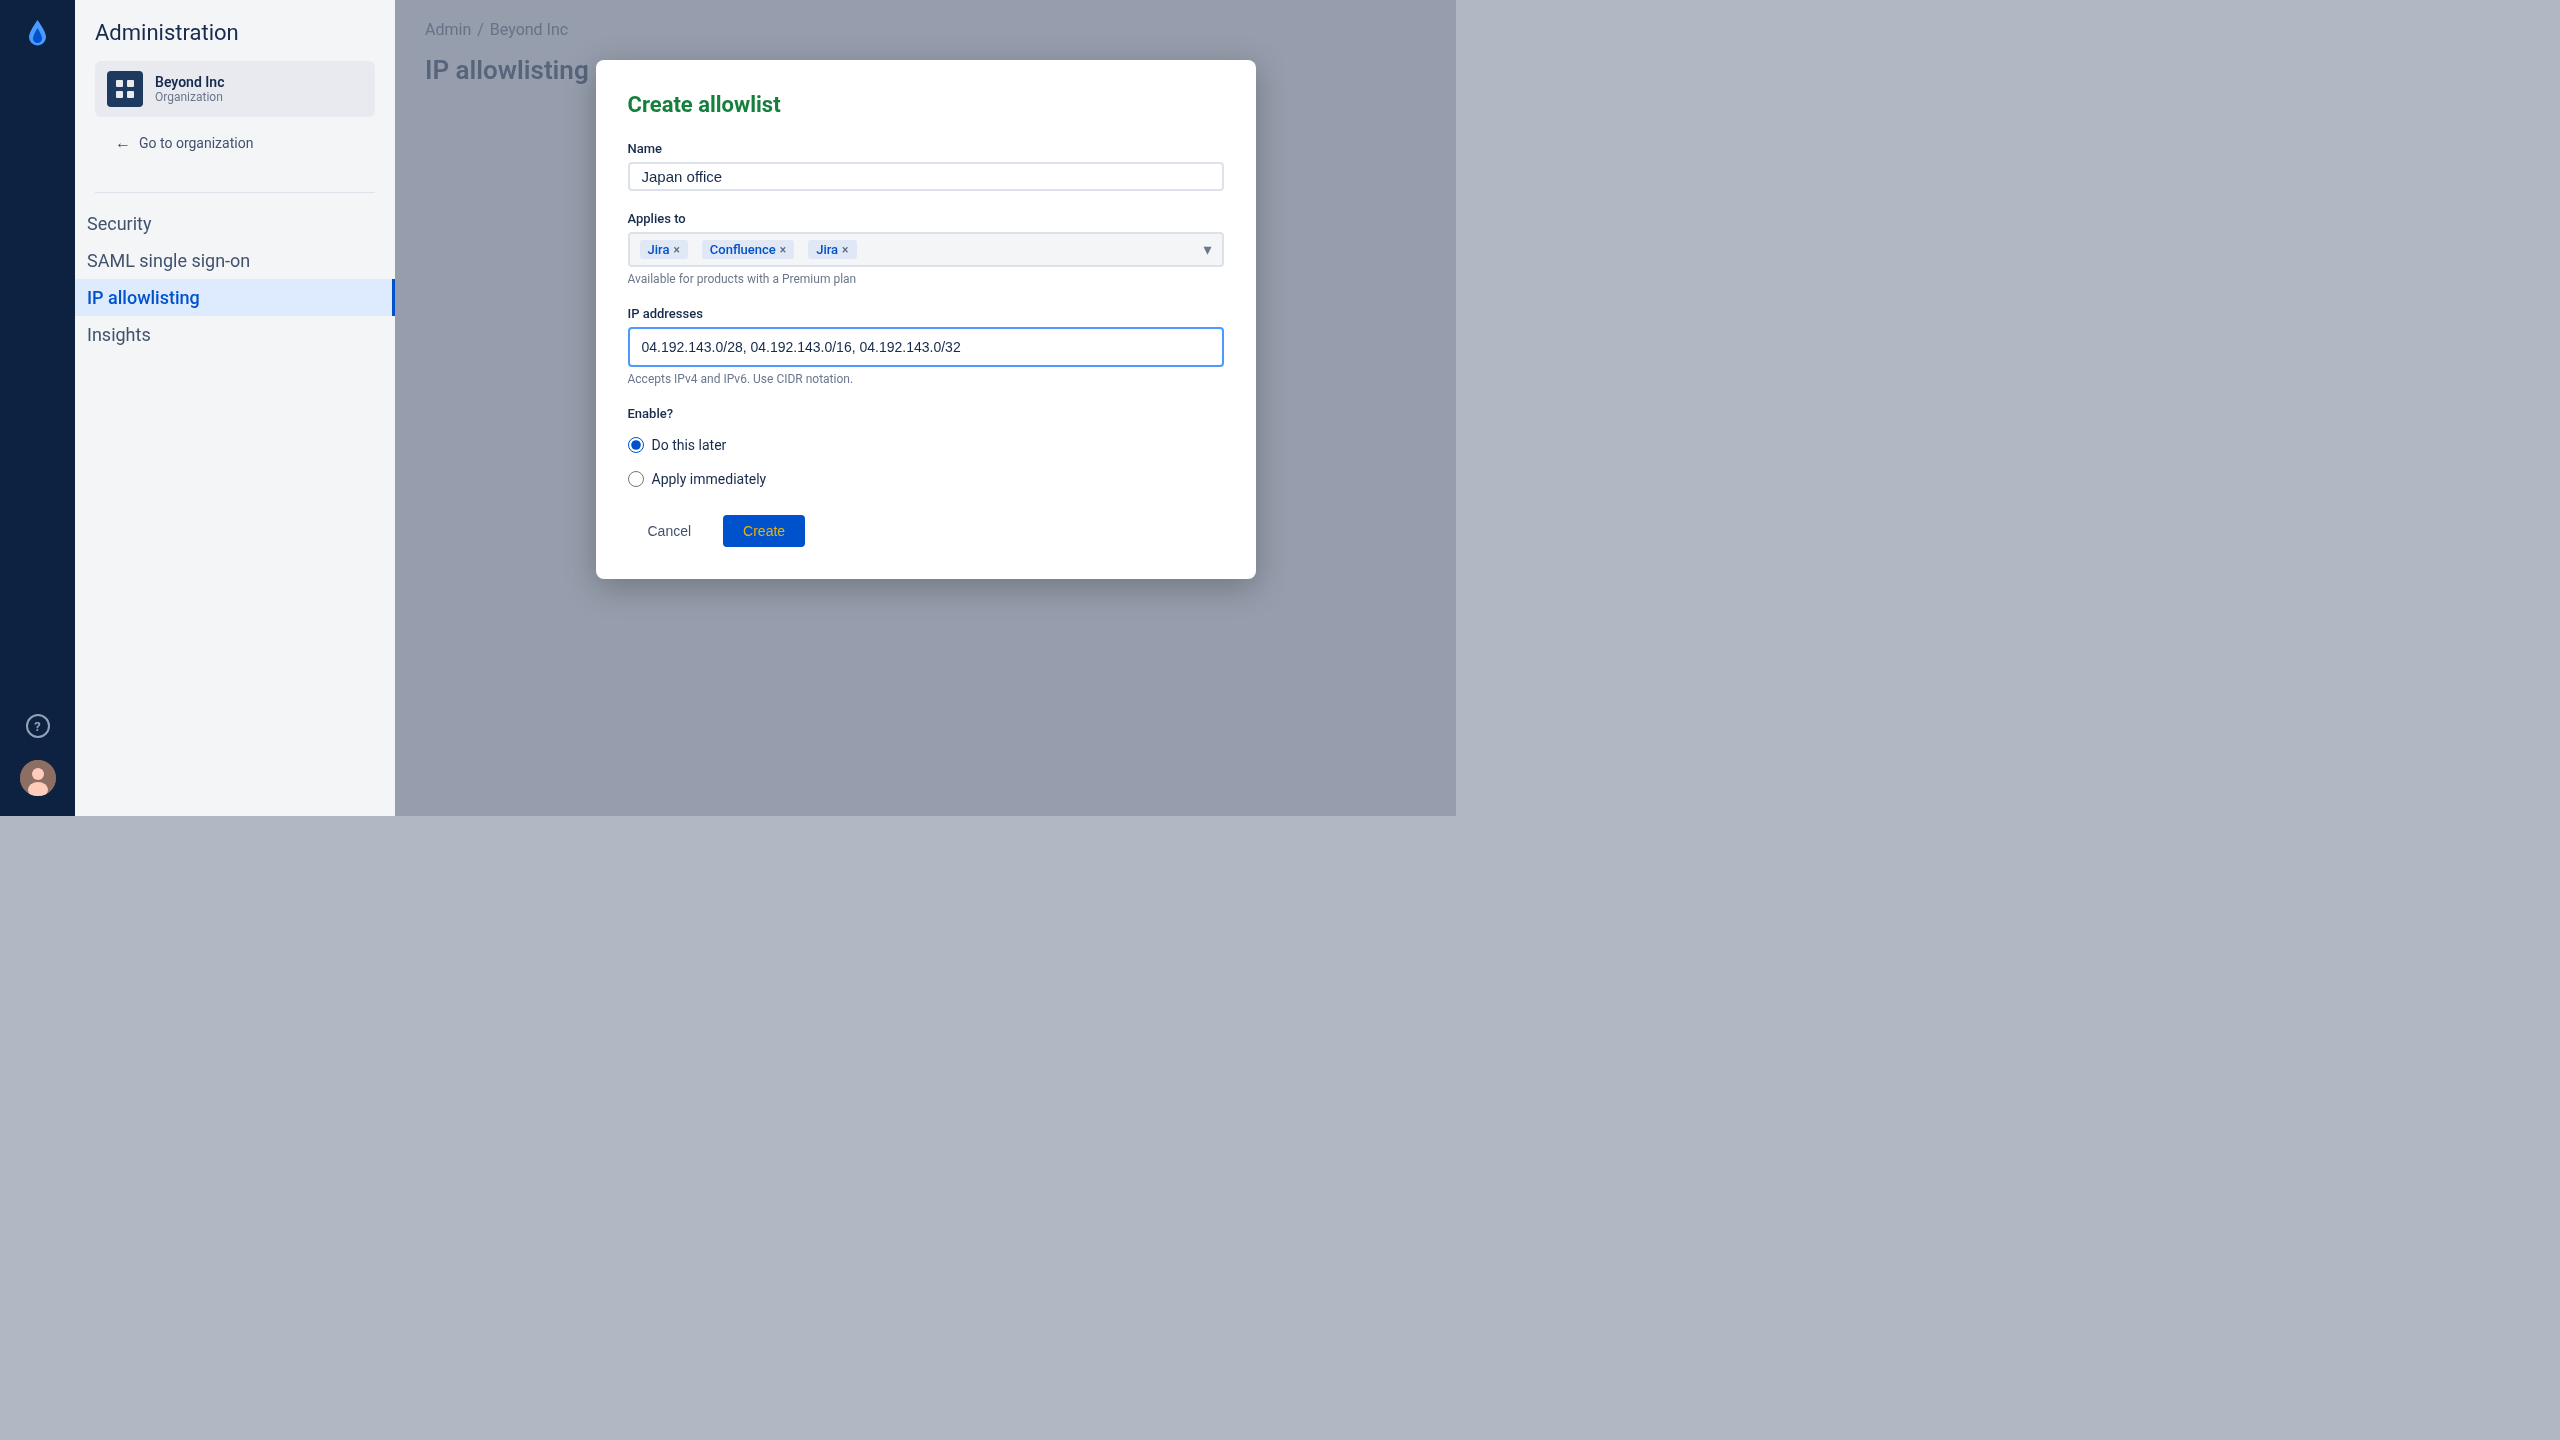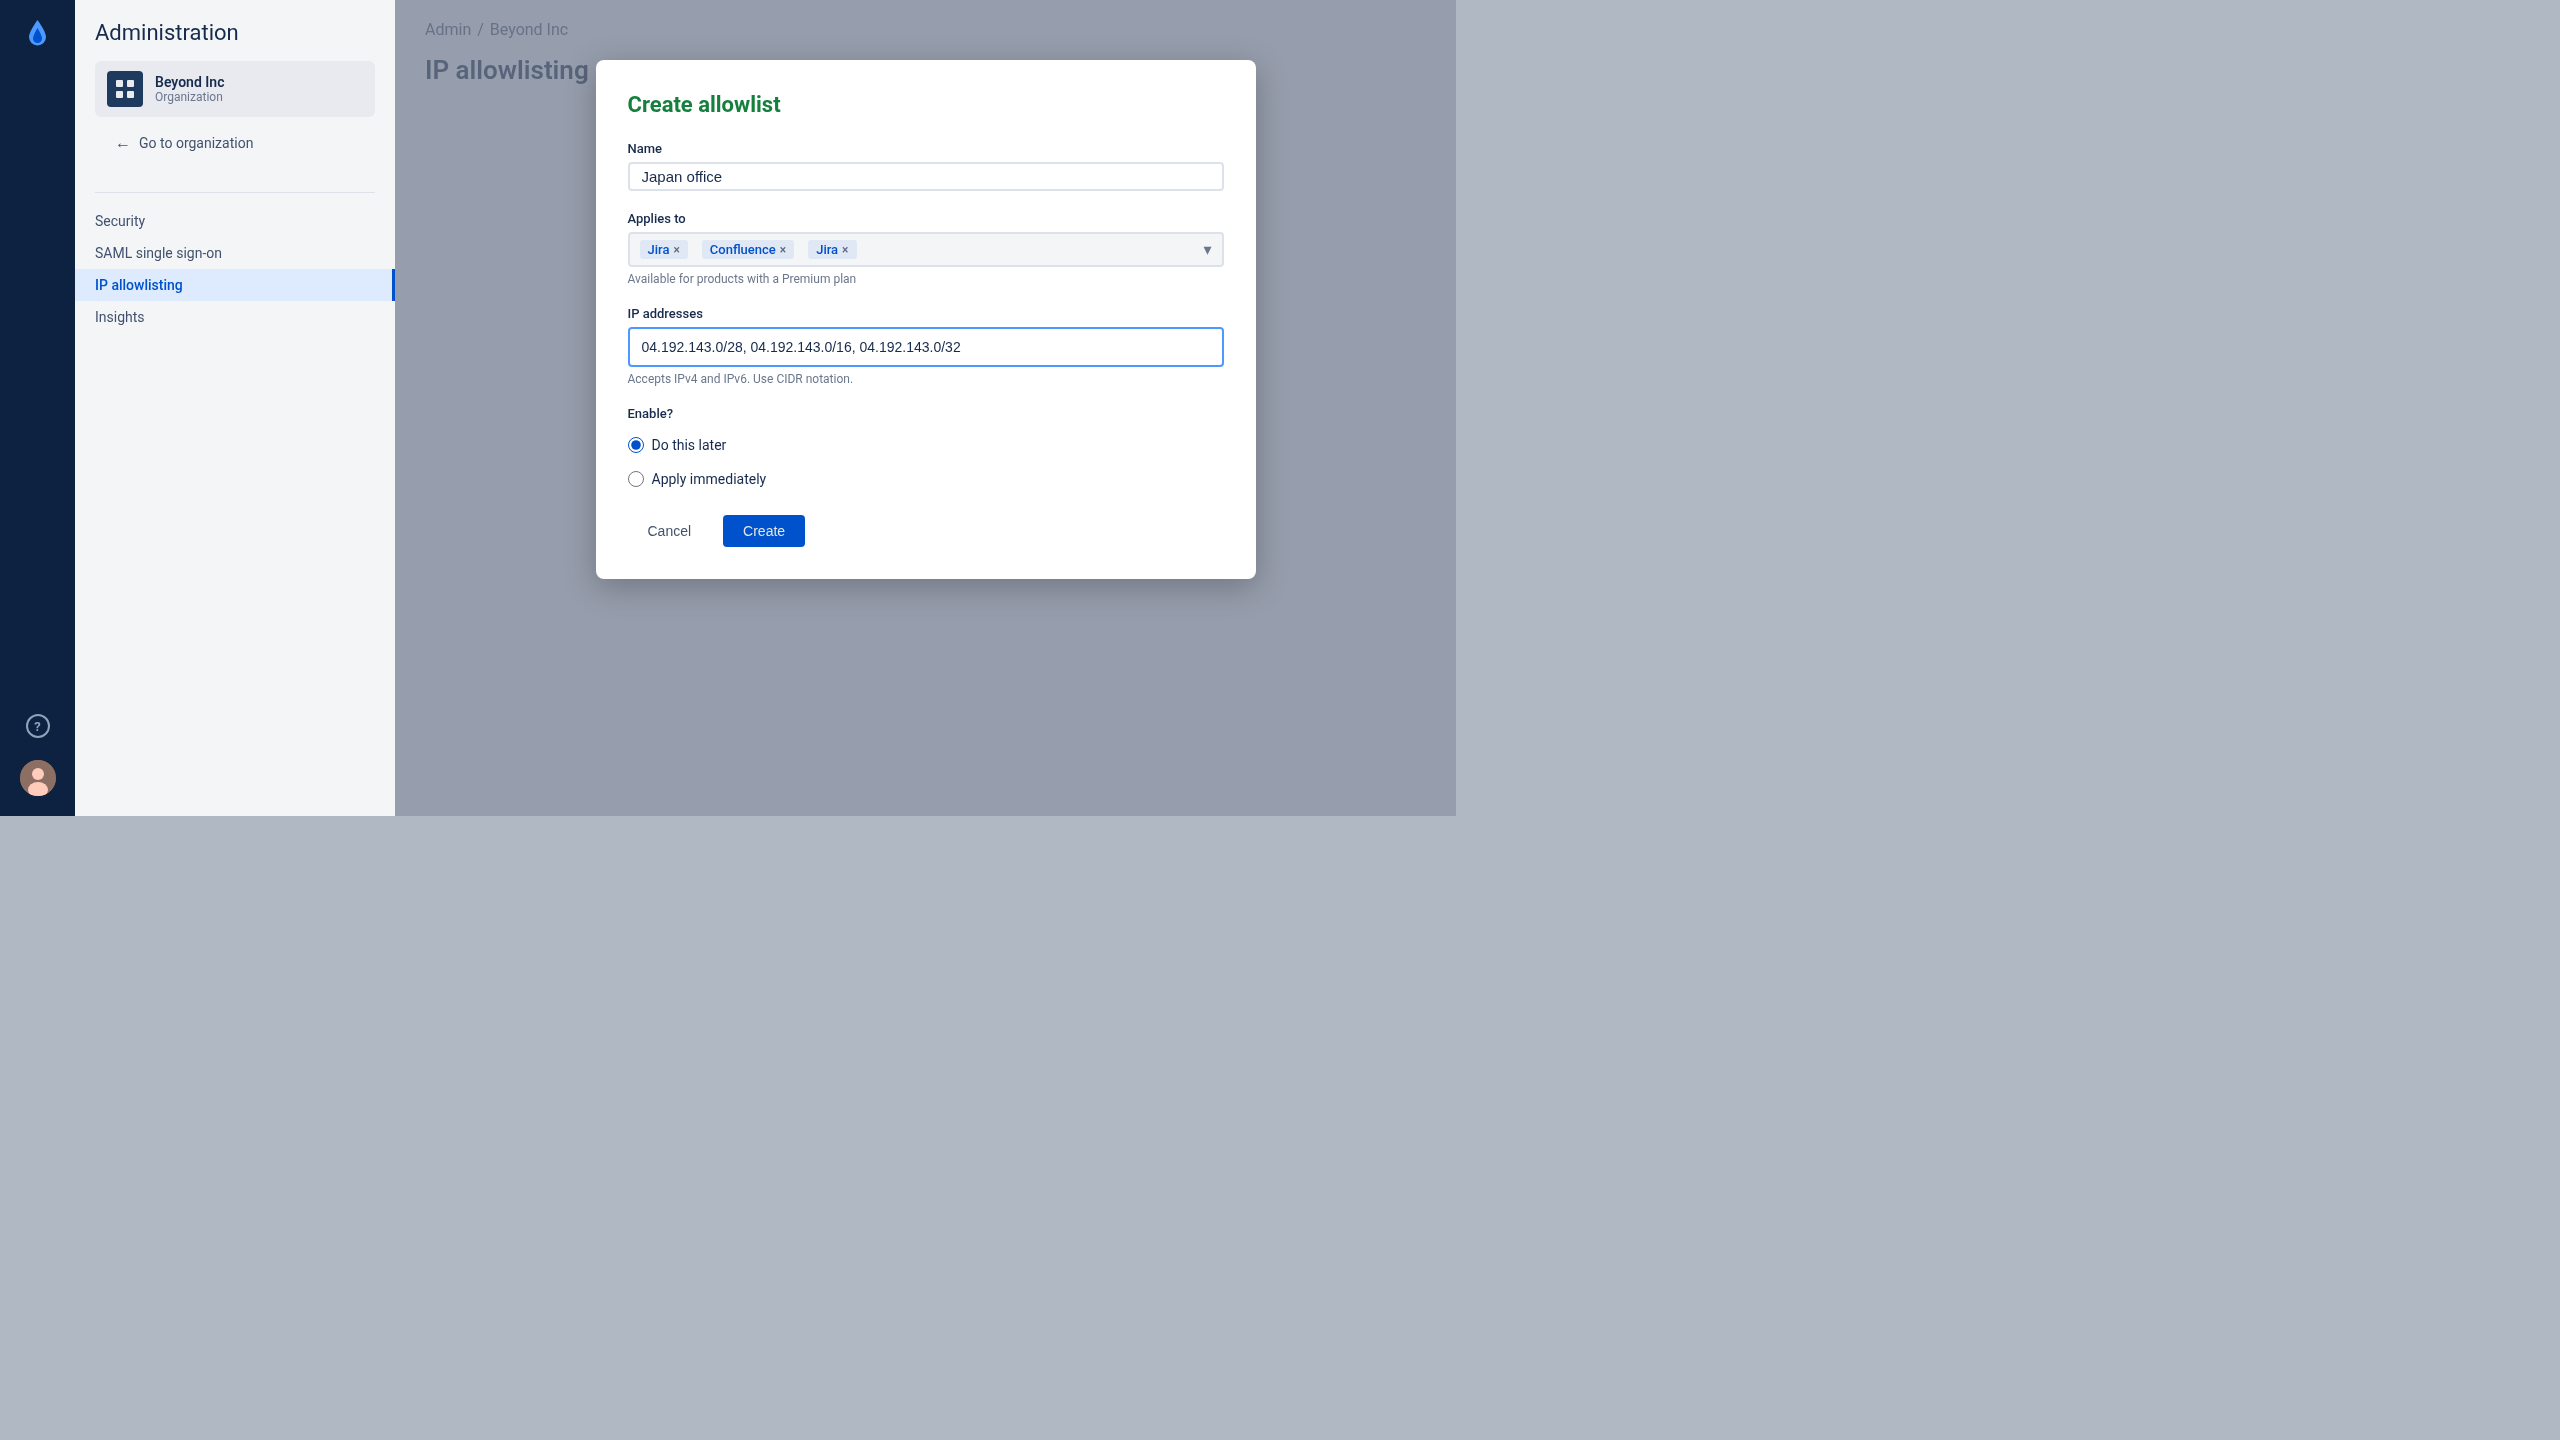--- a/index.html
+++ b/index.html
@@ -122,22 +122,22 @@
       margin: 0 8px;
       border-radius: 4px;
     }
     .divider {
       height: 1px;
       background: #dde1ea;
       margin: 12px 20px;
     }
     .nav-item {
       display: block;
-      padding: 8px 20px;
-      font-size: 14px;
+      padding: 8px 12px;
+      font-size: 18px;
       color: #42526e;
       cursor: pointer;
       border-radius: 0;
       text-decoration: none;
     }
     .nav-item.active {
       color: #0052cc;
       background: #deebff;
       font-weight: 500;
       border-right: 3px solid #0052cc;
@@ -300,21 +300,21 @@
       color: #42526e;
       font-size: 14px;
       font-weight: 500;
       cursor: pointer;
       border-radius: 4px;
     }
     .btn-create {
       padding: 8px 20px;
       border: none;
       background: #0052cc;
-      color: #e5e5e5;
+      color: #eab308;
       font-size: 14px;
       font-weight: 500;
       cursor: pointer;
       border-radius: 4px;
     }
   </style>
 </head>
 <body>
 
 <div class="sidebar">

